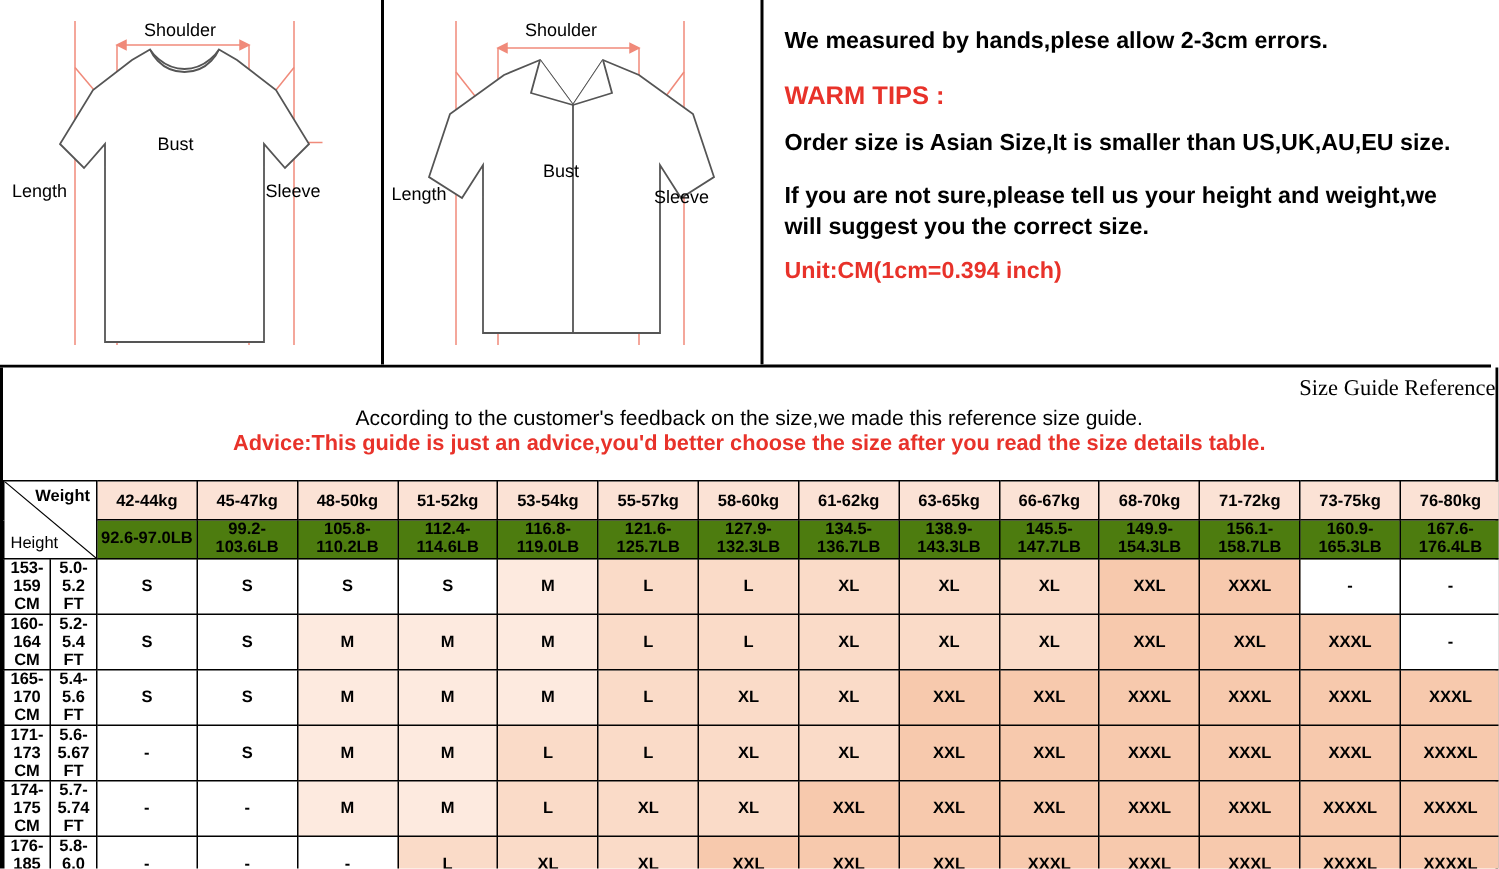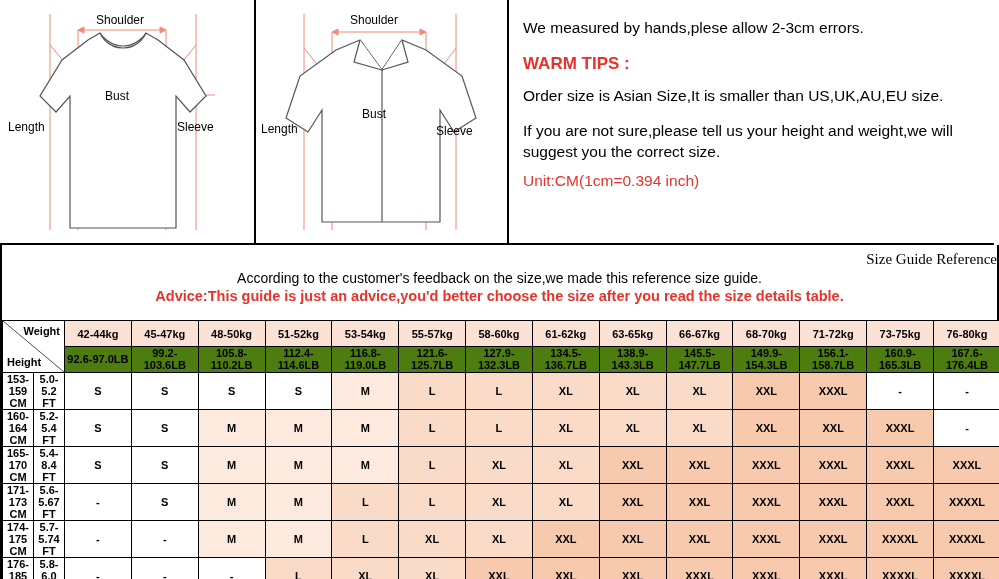--- a/index.html
+++ b/index.html
@@ -30,20 +30,21 @@
   .diagram.second{width:253px;}
   .notes{
     flex:1;
     padding:18px 10px 0 14px;
     box-sizing:border-box;
   }
   .notes p{
     margin:0 0 14px 0;
     font-size:15.5px;
     line-height:1.35;
+    font-weight:bold;
   }
   .notes .warm{
     color:#e8322a;
     font-weight:bold;
     font-size:17px;
     margin-bottom:10px;
   }
   .notes .unit{
     color:#e8322a;
     font-size:15.5px;
@@ -92,21 +93,21 @@
     padding:0 1px;
     box-sizing:border-box;
   }
   td.corner{
     width:62px;
     position:relative;
     height:56px;
     padding:0;
   }
   .corner .wlab{position:absolute;right:4px;top:4px;font-size:11px;font-weight:bold;padding-left:36px;}
-  .corner .hlab{position:absolute;left:4px;bottom:4px;font-size:11px;font-weight:bold;}
+  .corner .hlab{position:absolute;left:4px;bottom:4px;font-size:11px;font-weight:normal;}
   .corner .slash{
     position:absolute;left:0;top:0;width:100%;height:100%;
   }
   td.hcell{width:62px;font-size:10.5px;}
   td.ftcell{width:58px;font-size:10.5px;}
   th.kg{background:#fbe2d5;font-size:11px;height:28px;}
   td.lb{background:#4d7c0f;font-size:10px;height:26px;line-height:1.05;}
 
   td.c{background:#ffffff;}
   td.c.t1{background:#fdeadf;}
@@ -269,21 +270,21 @@
             <td class="c t2">XL</td>
             <td class="c t2">XL</td>
             <td class="c t2">XL</td>
             <td class="c t3">XXL</td>
             <td class="c t3">XXL</td>
             <td class="c t3">XXXL</td>
             <td class="c">-</td>
           </tr>
           <tr>
             <td class="hcell">165-170 CM</td>
-            <td class="ftcell">5.4-8.4 FT</td>
+            <td class="ftcell">5.4-5.6 FT</td>
             <td class="c">S</td>
             <td class="c">S</td>
             <td class="c t1">M</td>
             <td class="c t1">M</td>
             <td class="c t1">M</td>
             <td class="c t2">L</td>
             <td class="c t2">XL</td>
             <td class="c t2">XL</td>
             <td class="c t3">XXL</td>
             <td class="c t3">XXL</td>

